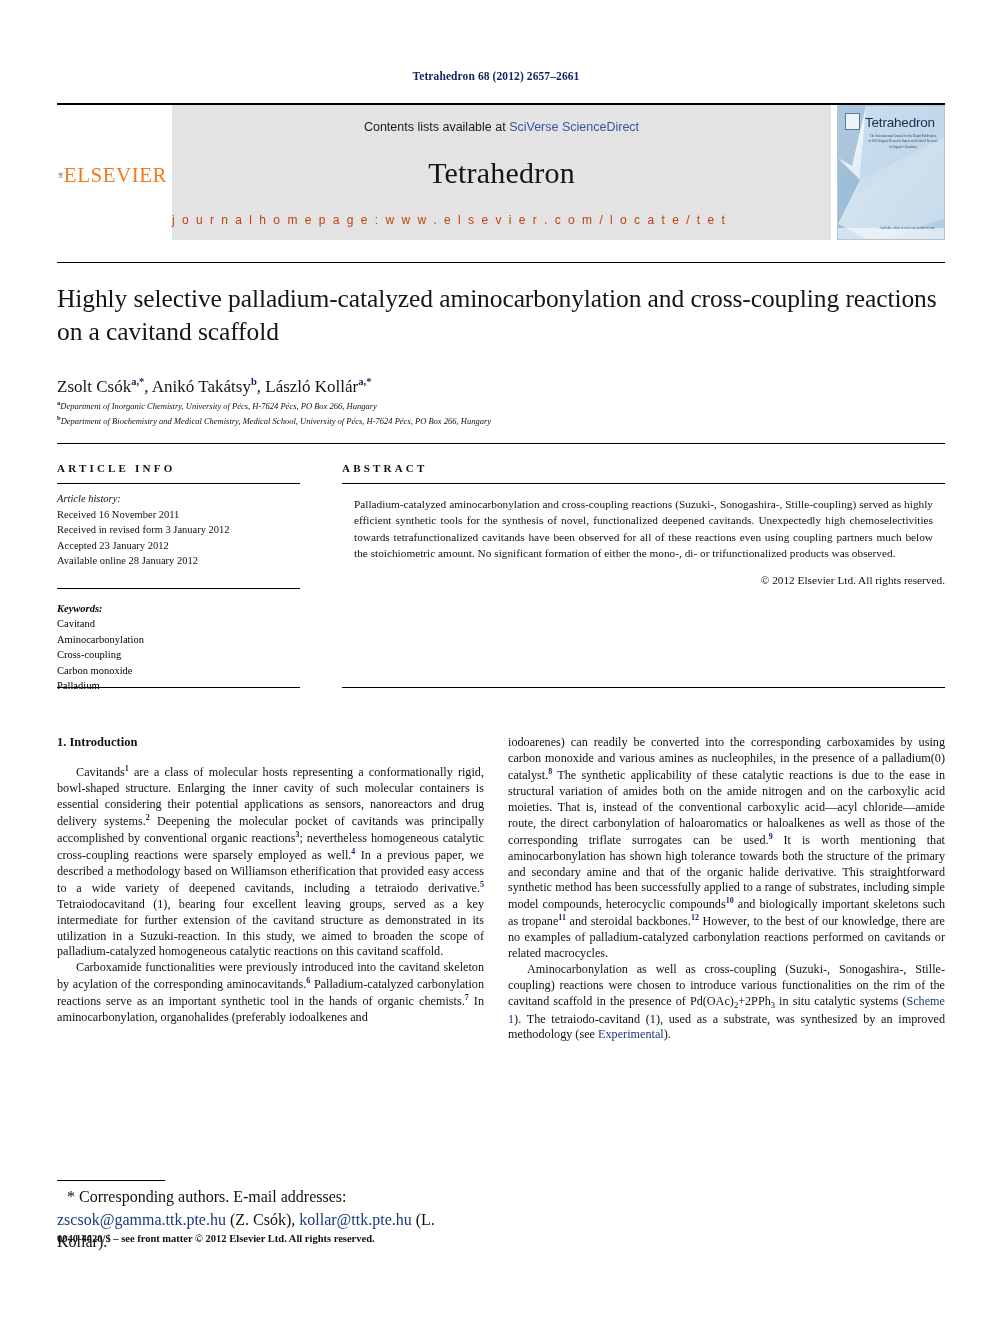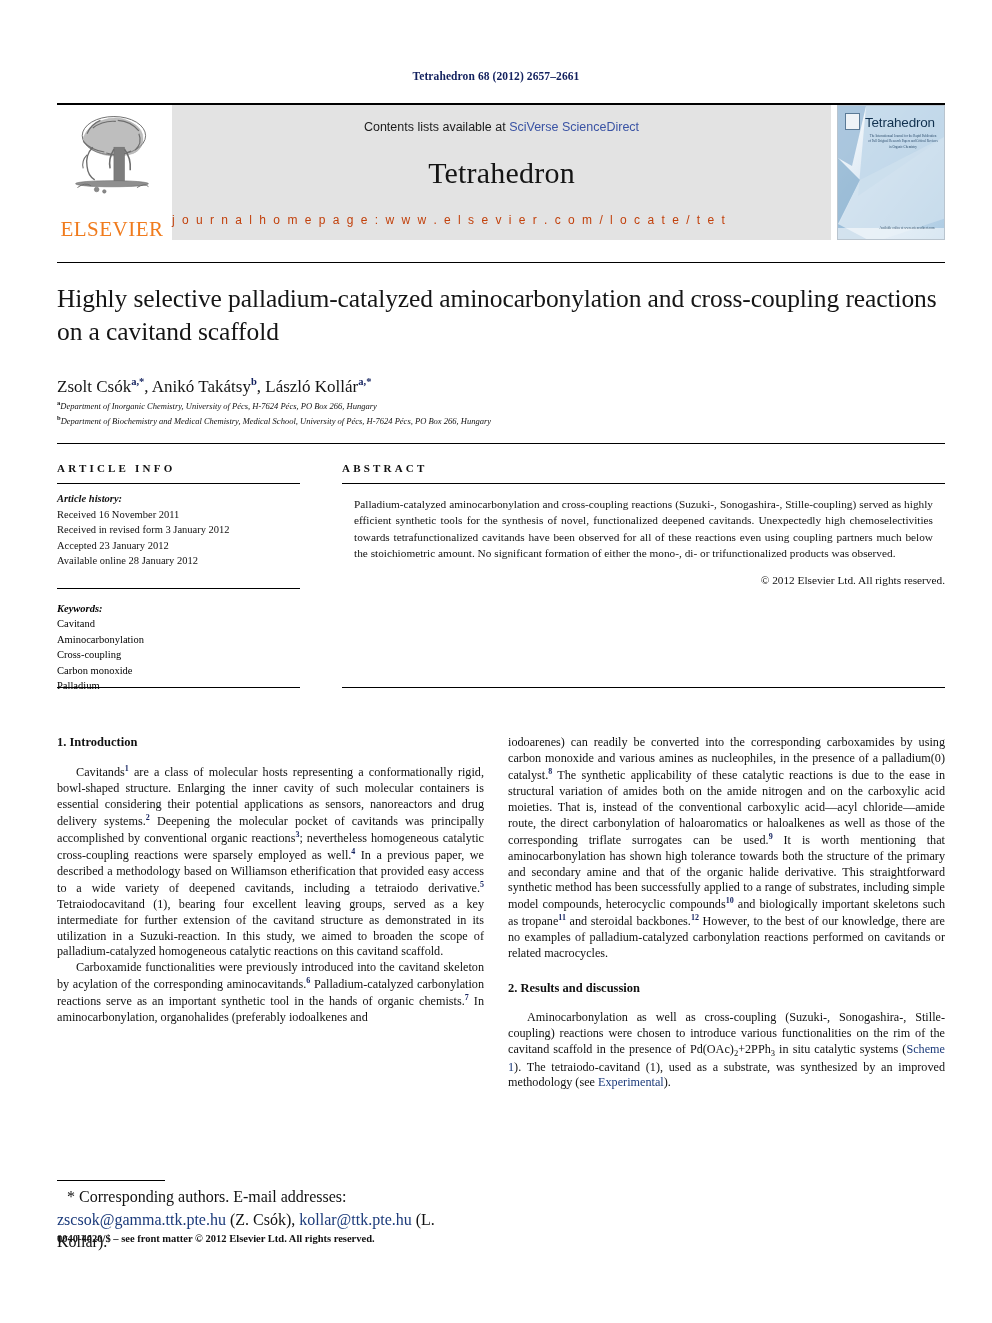--- a/index.html
+++ b/index.html
@@ -44,24 +44,24 @@
     left: 57px;
     width: 888px;
     height: 137px;
     border-top: 2.5px solid #000;
     display: flex;
     align-items: stretch;
   }
   .elsevier-logo {
     width: 110px;
     flex: 0 0 110px;
+    padding-top: 5px;
     display: flex;
-    flex-direction: column;
     align-items: center;
-    justify-content: space-between;
+    justify-content: flex-start;
   }
   .elsevier-tree {
     width: 98px;
     height: 96px;
   }
   .elsevier-word {
     font-family: "Liberation Serif", serif;
     font-size: 21px;
     color: #F07B1D;
     letter-spacing: 0.5px;
@@ -233,21 +233,21 @@
     border-top: 1.6px solid #000;
     margin-bottom: 7px;
   }
   .info-block {
     font-size: 10.5px;
     line-height: 1.48;
     color: #111;
   }
   .info-block .lead {
     font-style: italic;
-    font-weight: bold;
+    font-weight: normal;
   }
   .keywords-block {
     margin-top: 17px;
     font-size: 10.5px;
     line-height: 1.48;
   }
   .keywords-block .lead {
     font-style: italic;
     font-weight: bold;
   }
@@ -476,21 +476,20 @@
     <div class="sec-title">1. Introduction</div>
 
     <p class="body-p"><span>Cavitands</span><sup>1</sup><span> are a class of molecular hosts representing a conformationally rigid, bowl-shaped structure. Enlarging the inner cavity of such molecular containers is essential considering their potential applications as sensors, nanoreactors and drug delivery systems.</span><sup>2</sup><span> Deepening the molecular pocket of cavitands was principally accomplished by conventional organic reactions</span><sup>3</sup><span>; nevertheless homogeneous catalytic cross-coupling reactions were sparsely employed as well.</span><sup>4</sup><span> In a previous paper, we described a methodology based on Williamson etherification that provided easy access to a wide variety of deepened cavitands, including a tetraiodo derivative.</span><sup>5</sup><span> Tetraiodocavitand (1), bearing four excellent leaving groups, served as a key intermediate for further extension of the cavitand structure as demonstrated in its utilization in a Suzuki-reaction. In this study, we aimed to broaden the scope of palladium-catalyzed homogeneous catalytic reactions on this cavitand scaffold.</span></p>
 
     <p class="body-p"><span>Carboxamide functionalities were previously introduced into the cavitand skeleton by acylation of the corresponding aminocavitands.</span><sup>6</sup><span> Palladium-catalyzed carbonylation reactions serve as an important synthetic tool in the hands of organic chemists.</span><sup>7</sup><span> In aminocarbonylation, organohalides (preferably iodoalkenes and</span></p>
   </div>
 
   <div class="col-right">
     <p class="body-p" style="text-indent:0"><span>iodoarenes) can readily be converted into the corresponding carboxamides by using carbon monoxide and various amines as nucleophiles, in the presence of a palladium(0) catalyst.</span><sup>8</sup><span> The synthetic applicability of these catalytic reactions is due to the ease in structural variation of amides both on the amide nitrogen and on the carboxylic acid moieties. That is, instead of the conventional carboxylic acid—acyl chloride—amide route, the direct carbonylation of haloaromatics or haloalkenes as well as those of the corresponding triflate surrogates can be used.</span><sup>9</sup><span> It is worth mentioning that aminocarbonylation has shown high tolerance towards both the structure of the primary and secondary amine and that of the organic halide derivative. This straightforward synthetic method has been successfully applied to a range of substrates, including simple model compounds, heterocyclic compounds</span><sup>10</sup><span> and biologically important skeletons such as tropane</span><sup>11</sup><span> and steroidal backbones.</span><sup>12</sup><span> However, to the best of our knowledge, there are no examples of palladium-catalyzed carbonylation reactions performed on cavitands or related macrocycles.</span></p>
 
-    <div class="sec-title second">2. Results and discussion</div>
 
     <p class="body-p"><span>Aminocarbonylation as well as cross-coupling (Suzuki-, Sonogashira-, Stille-coupling) reactions were chosen to introduce various functionalities on the rim of the cavitand scaffold in the presence of Pd(OAc)</span><sub>2</sub><span>+2PPh</span><sub>3</sub><span> in situ catalytic systems (</span><a class="xref" href="#" style="text-decoration:none">Scheme 1</a><span>). The tetraiodo-cavitand (1), used as a substrate, was synthesized by an improved methodology (see </span><a class="xref" href="#" style="text-decoration:none">Experimental</a><span>).</span></p>
   </div>
 
   <div class="footnote-rule"></div>
   <div class="footnote"><span>* Corresponding authors. E-mail addresses: </span><a class="mail" href="#" style="text-decoration:none">zscsok@gamma.ttk.pte.hu</a><span> (Z. Csók), </span><a class="mail" href="#" style="text-decoration:none">kollar@ttk.pte.hu</a><span> (L. Kollár).</span></div>
 
   <div class="imprint">
     <div>0040-4020/$ – see front matter © 2012 Elsevier Ltd. All rights reserved.</div>
   </div>

